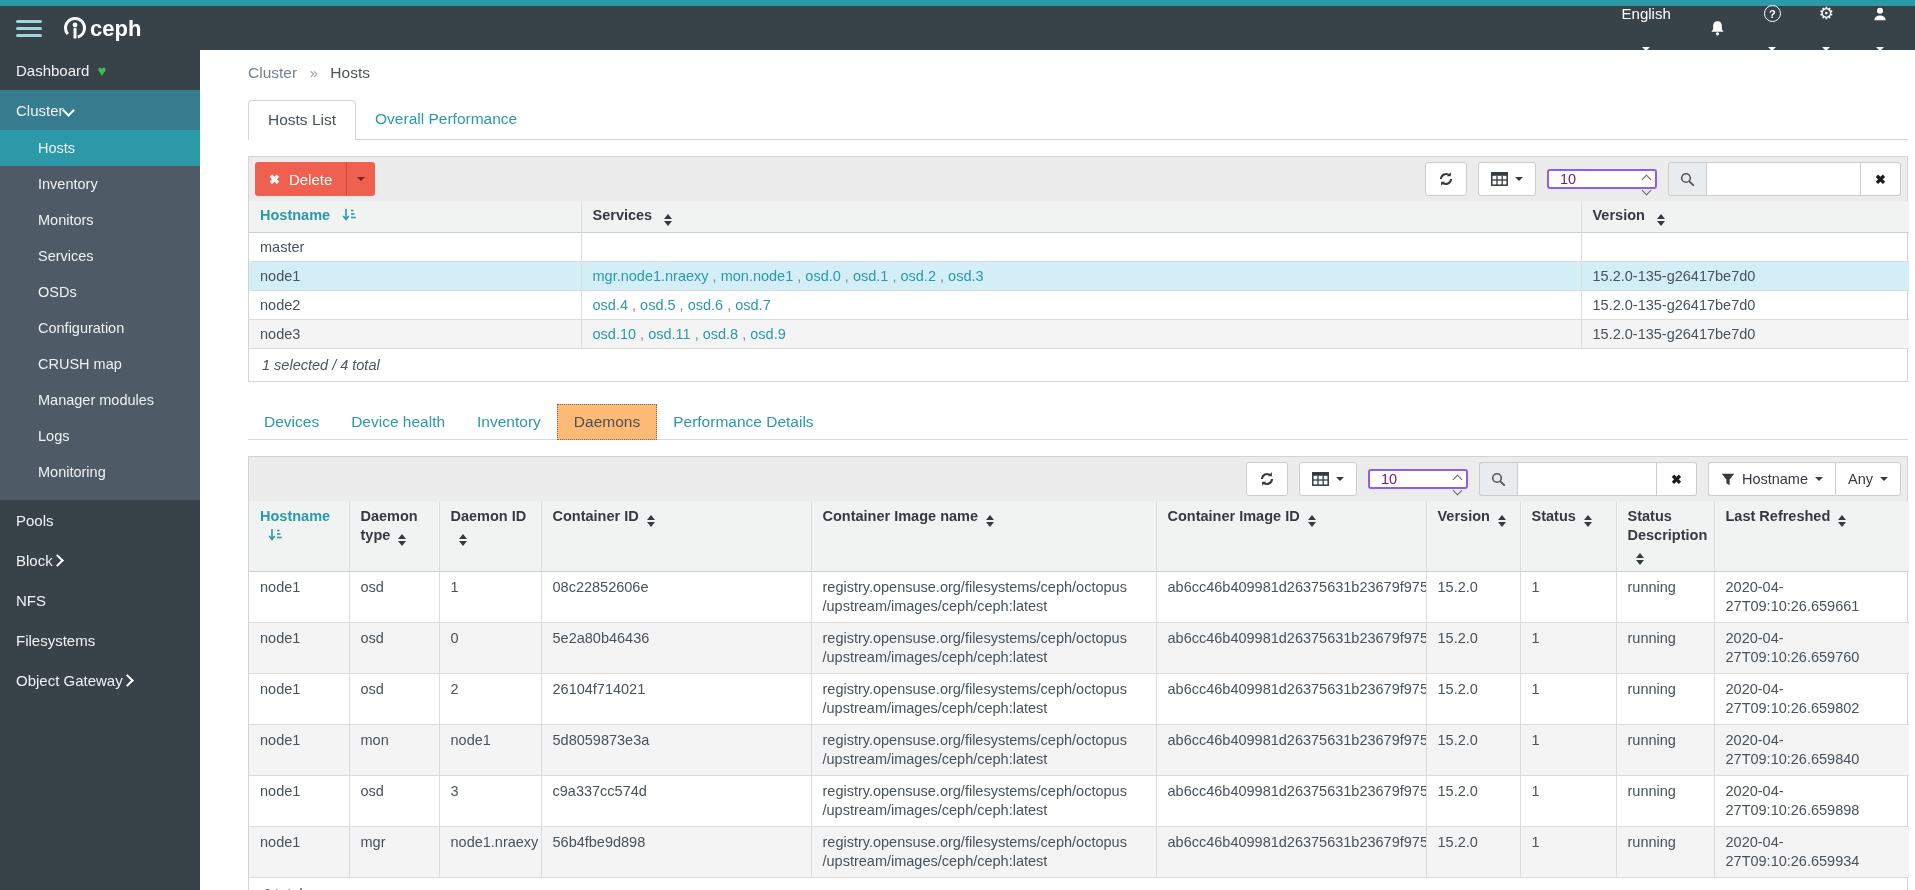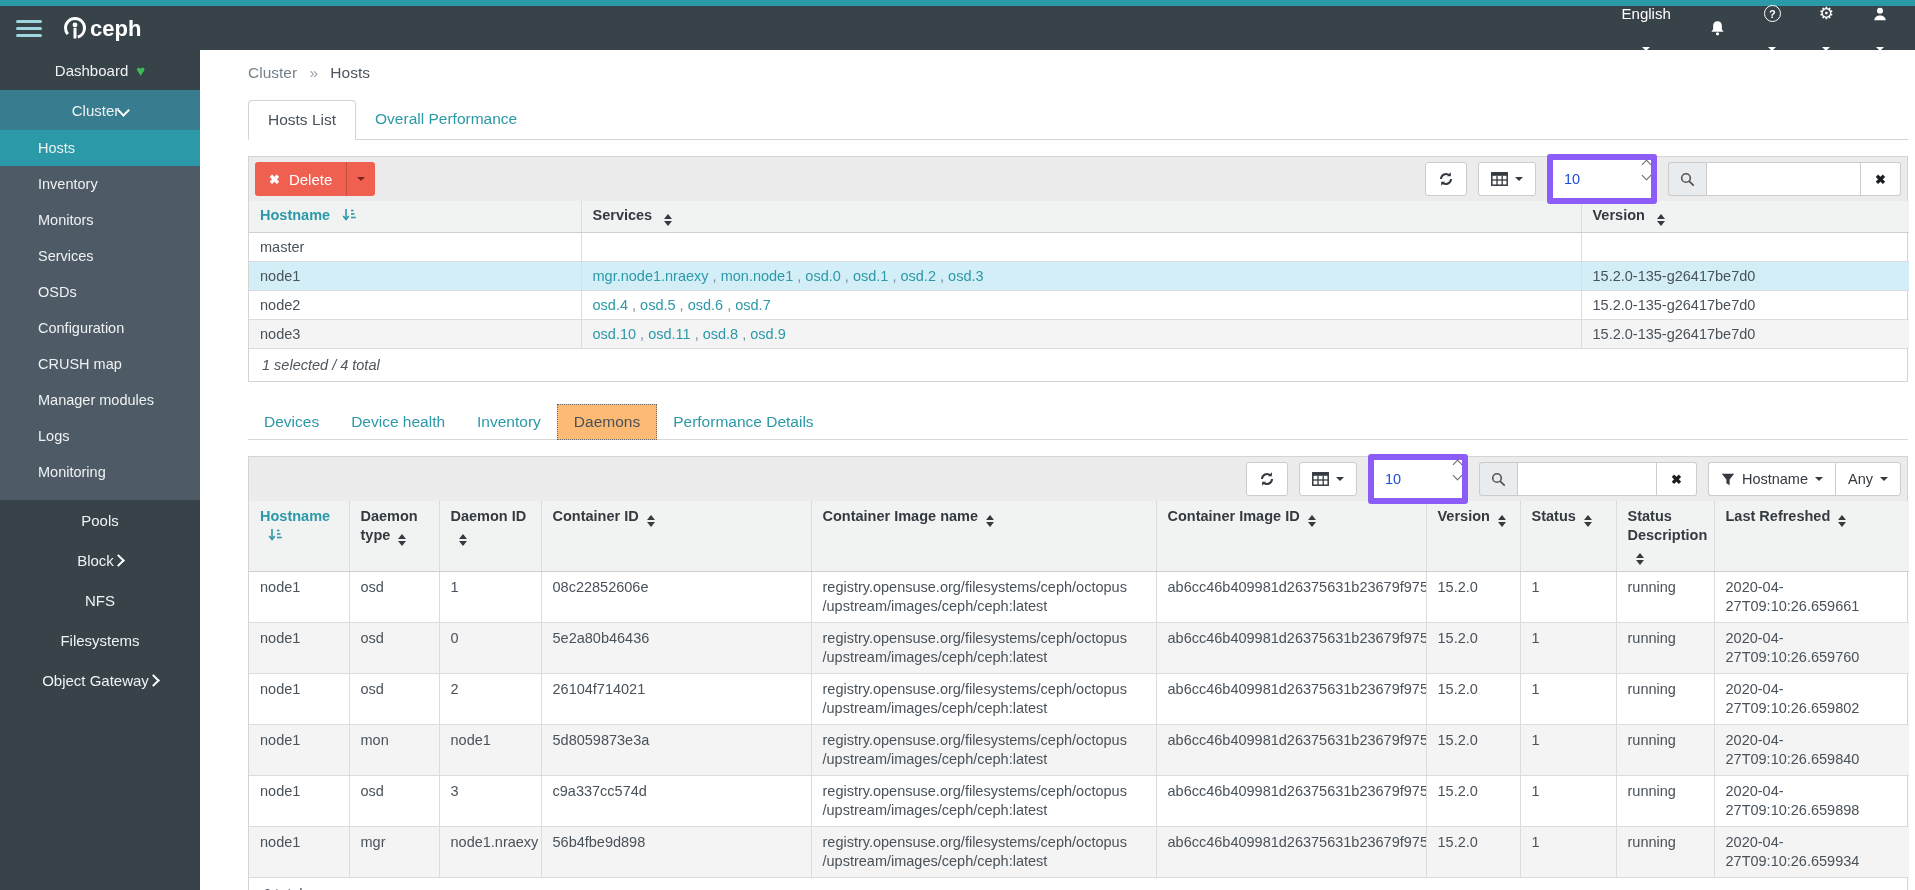--- a/index.html
+++ b/index.html
@@ -16,21 +16,21 @@
   .top-item { display: flex; align-items: center; gap: 25px; cursor: pointer; flex-direction: column; }
   .caret { display: inline-block; width: 0; height: 0; border-left: 4px solid transparent;
     border-right: 4px solid transparent; border-top: 4px solid currentColor; }
   .qcircle { width: 17px; height: 17px; border: 1.5px solid #fff; border-radius: 50%;
     display: inline-flex; align-items: center; justify-content: center; font-size: 11px; font-weight: bold; }
   .gear-glyph { font-size: 17px; line-height: 1; }
 
   
   .layout { display: flex; height: 840px; }
   .sidebar { width: 200px; background: #374249; color: #f0f3f4; font-size: 15px; flex: none; }
-  .side-item { height: 40px; display: flex; align-items: center; justify-content: center;
+  .side-item { height: 40px; display: flex; align-items: center; justify-content: flex-start;
     padding: 0 16px; cursor: pointer; }
   .heart { color: #3dbb59; margin-left: 8px; font-size: 15px; }
   .cluster-block { background: #4e5a65; padding-bottom: 10px; }
   .cluster-header { background: #377c8f; }
   .sub-item { height: 36px; line-height: 36px; padding-left: 38px; cursor: pointer; font-size: 14.5px; color: #eef2f3; }
   .sub-item.active { background: #2b99a8; }
   .chev { width: 9px; height: 9px; border-right: 2px solid #fff; border-bottom: 2px solid #fff; display: inline-block; }
   .chev-right { transform: rotate(-45deg); }
   .chev-down { transform: rotate(45deg); }
 
@@ -56,22 +56,22 @@
     display: inline-flex; align-items: center; font-size: 15px; cursor: pointer; overflow: hidden; }
   .btn-danger .main { display: inline-flex; align-items: center; gap: 9px; padding: 0 14px; }
   .btn-danger .x { font-size: 13px; font-weight: bold; }
   .btn-danger .dd { padding: 0 10px; height: 100%; display: inline-flex; align-items: center;
     border-left: 1px solid rgba(0,0,0,0.18); color: #7e241e; }
 
   .btn-light { background: #fff; border: 1px solid #ccc; border-radius: 3px; height: 34px;
     display: inline-flex; align-items: center; justify-content: center; gap: 7px; padding: 0 12px;
     font-size: 14.5px; color: #343a40; cursor: pointer; }
   .num-wrap { position: relative; }
-  .num-input { width: 110px; height: 50px; border: 6px solid #8b5cf6; border-radius: 3px;
-    padding: 0 24px 0 11px; font-size: 14.5px; color: #1d4ed8; font-family: inherit; }
+  .num-input { width: 110px; height: 20px; border: 2px solid #8b5cf6; border-radius: 3px;
+    padding: 0 24px 0 11px; font-size: 14.5px; color: #701a75; font-family: inherit; }
   .spin { position: absolute; right: 7px; top: 7px; display: flex; flex-direction: column; gap: 4px; }
   .spin i { width: 7px; height: 7px; border-right: 1.6px solid #666; border-bottom: 1.6px solid #666; display: block; }
   .spin .up { transform: rotate(-135deg); }
   .spin .dn { transform: rotate(45deg); border-color: #666; }
   .spin .dn { border-right: 1.6px solid #666; border-bottom: 1.6px solid #666; }
 
   .search-group { display: flex; align-items: stretch; height: 34px; }
   .sg-addon { background: #e9ecef; border: 1px solid #ccc; border-right: none; border-radius: 3px 0 0 3px;
     width: 38px; display: flex; align-items: center; justify-content: center; }
   .sg-input { border: 1px solid #ccc; border-radius: 0; padding: 0 8px; font-size: 14.5px; font-family: inherit; }

